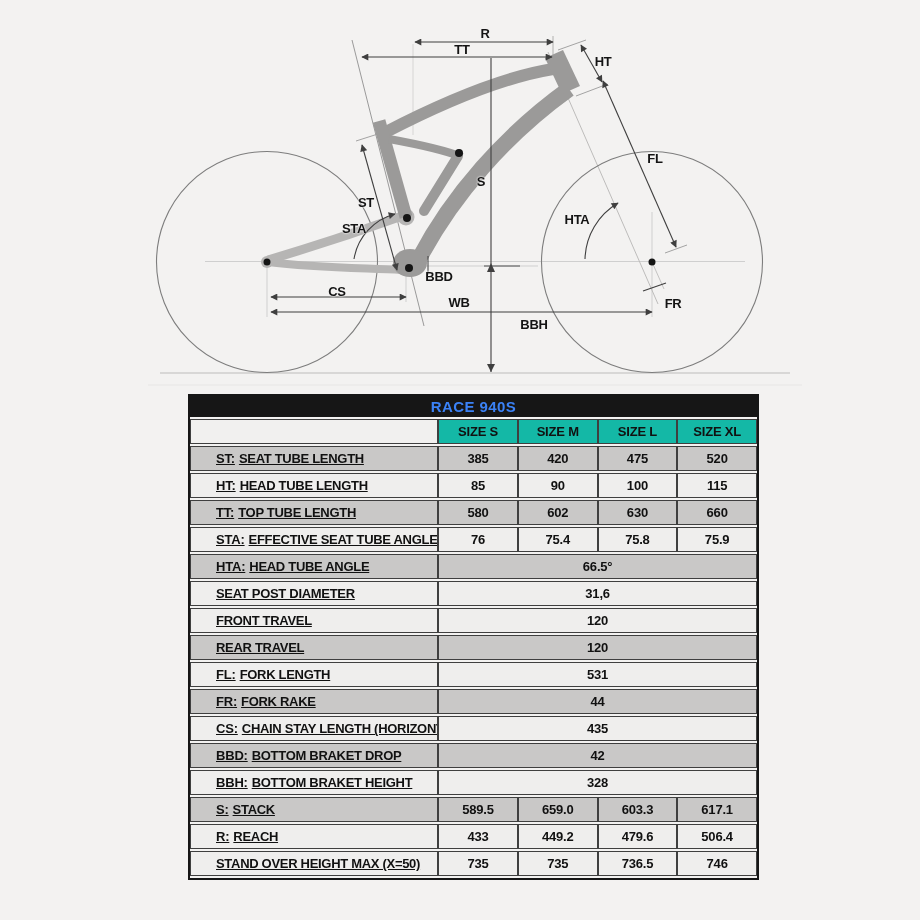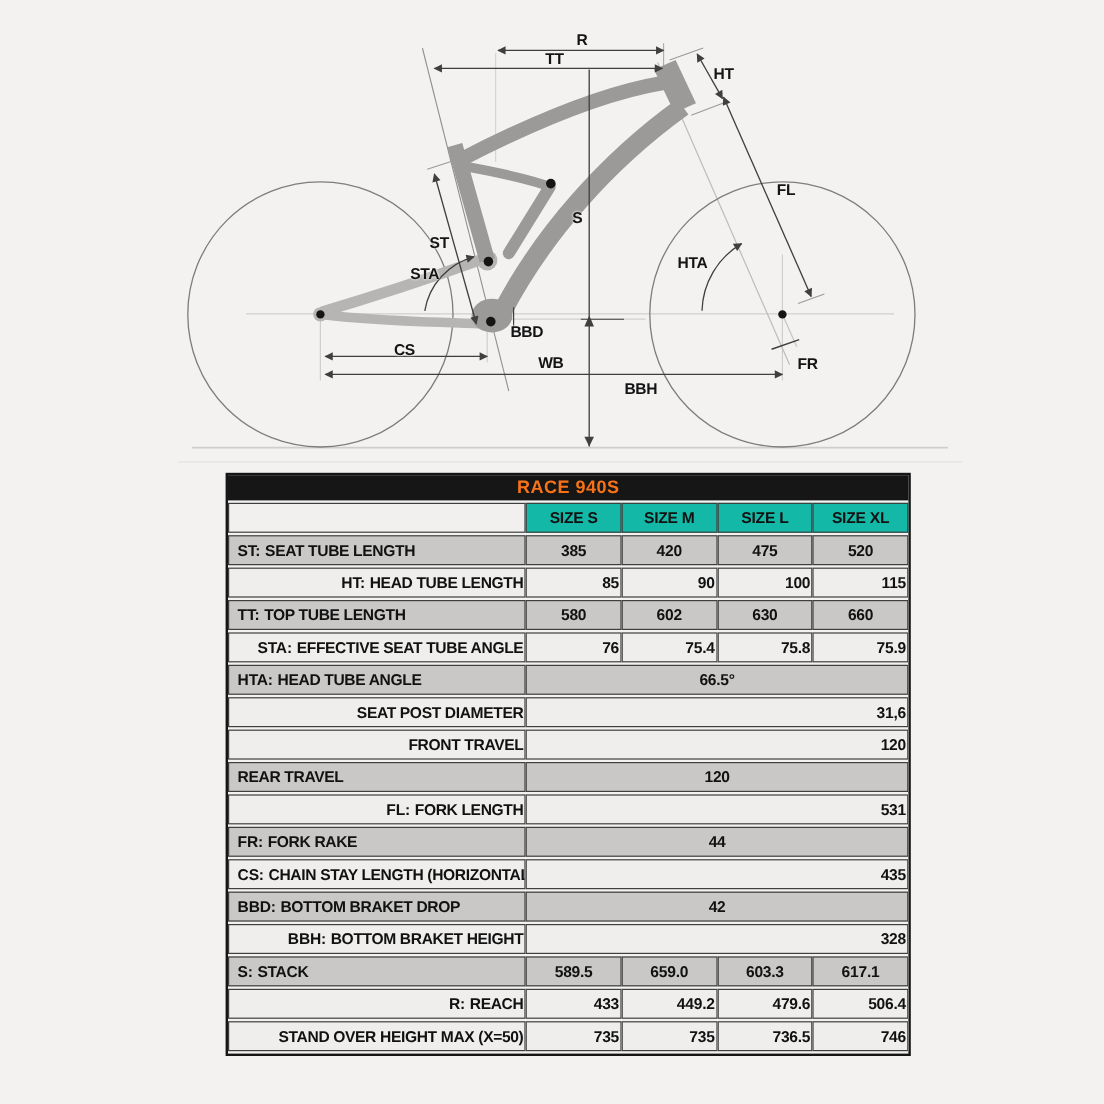--- a/index.html
+++ b/index.html
@@ -5,32 +5,32 @@
   html,body{margin:0;padding:0;width:920px;height:920px;background:#f3f2f1;overflow:hidden;
     font-family:"Liberation Sans", sans-serif;}
   .stage{position:relative;width:920px;height:920px;}
   
   .diagram{position:absolute;left:0;top:0;width:920px;height:392px;}
   .dlab{position:absolute;transform:translate(-50%,-50%);font-weight:bold;font-size:13px;
     color:#141414;letter-spacing:-0.3px;white-space:nowrap;
     text-shadow:0 0 2px #f3f2f1,0 0 2px #f3f2f1;}
   
   .spec{position:absolute;left:188px;top:394px;width:567px;border:2px solid #161616;background:#f3f2f1;}
-  .spec-title{height:21px;line-height:21px;background:#161616;color:#f97316;text-align:center;
+  .spec-title{height:21px;line-height:21px;background:#161616;color:#3b82f6;text-align:center;
     font-weight:bold;font-size:15px;letter-spacing:0.4px;}
   table.geo{width:100%;border-collapse:separate;border-spacing:0 2px;table-layout:fixed;}
   table.geo td,table.geo th{border:1px solid #3f3f3f;height:21px;font-size:13px;color:#111;
     overflow:hidden;white-space:nowrap;}
   col.c-lbl{width:246px;}
   col.c-val{width:79px;}
   th.hd{background:#14b8a6;font-weight:bold;text-align:center;font-size:13px;letter-spacing:-0.2px;}
   th.hd-empty{background:#f1f0ef;}
   tr.g td{background:#c9c8c7;}
-  tr.w td{background:#efeeed;text-align:right;}
-  td.lbl{text-align:left;padding-left:7px;}
+  tr.w td{background:#efeeed;}
+  td.lbl{text-align:left;padding-left:25px;text-decoration:underline;}
   .pfx{font-weight:bold;margin-right:4px;letter-spacing:-0.2px;}
   .pfx:empty{margin-right:0;}
   .dsc{font-weight:bold;letter-spacing:-0.3px;}
   td.val{text-align:center;font-weight:bold;letter-spacing:-0.2px;}
 </style>
 </head>
 <body>
 
 <div class="stage">
 

